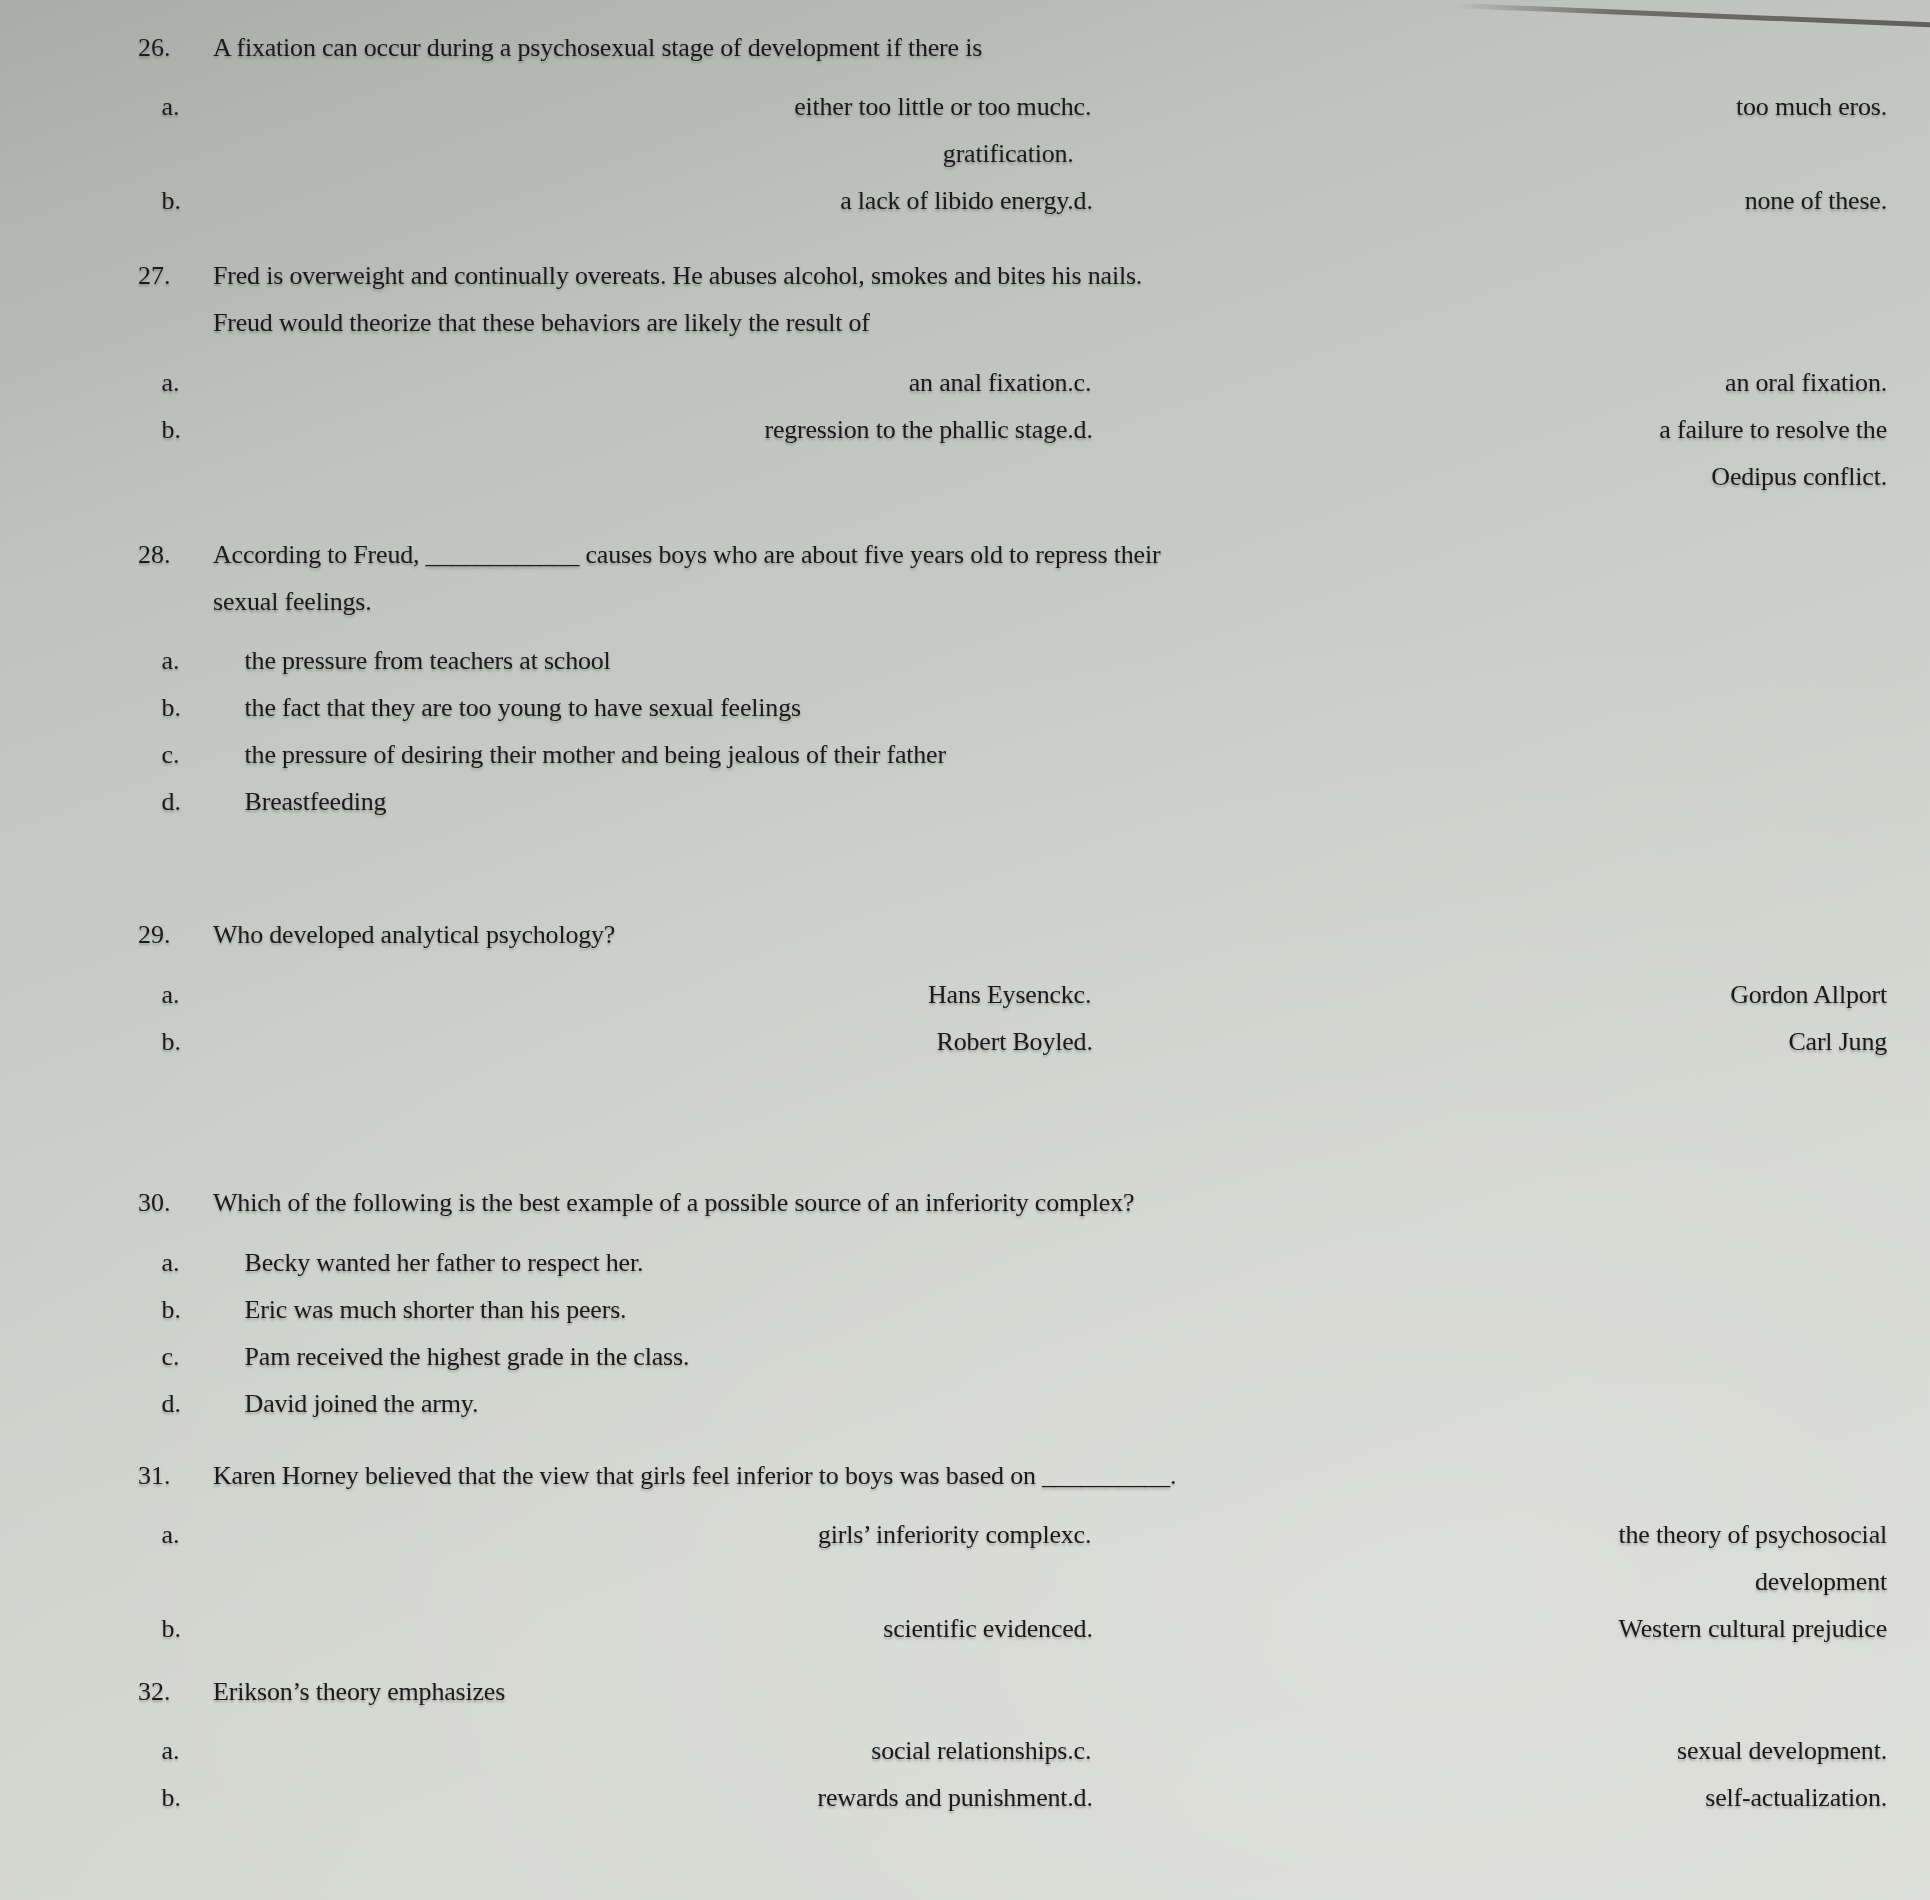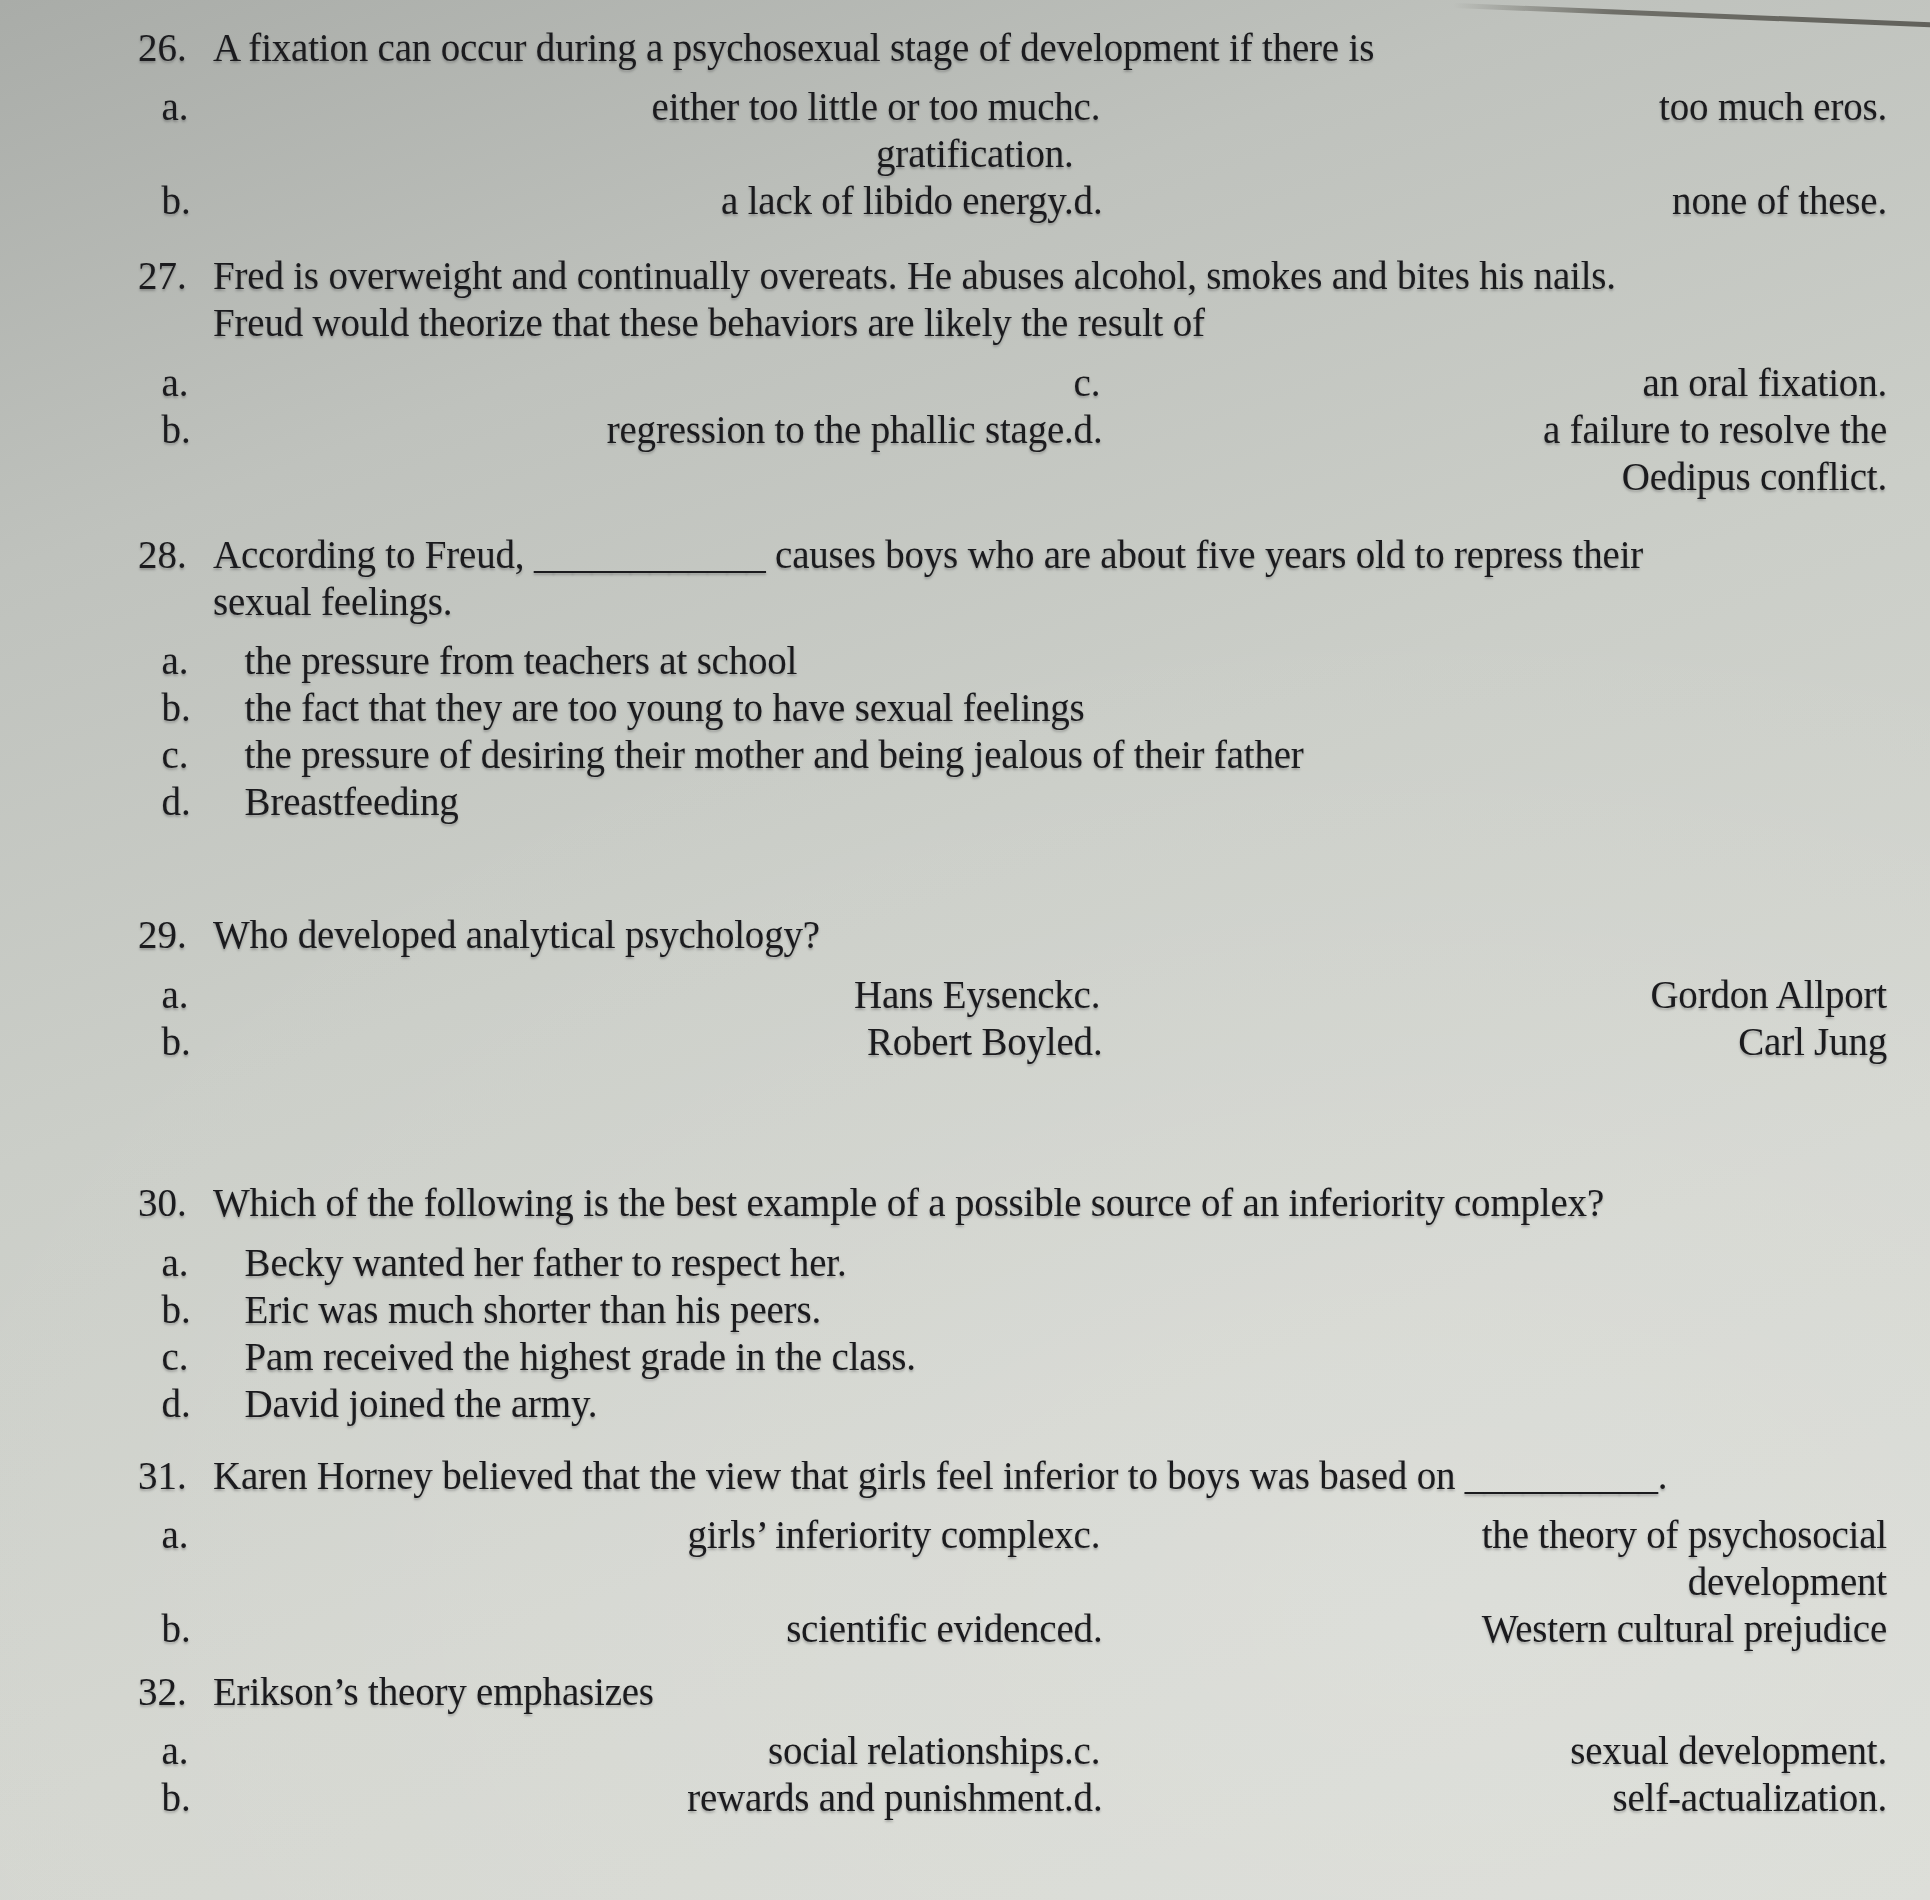--- a/index.html
+++ b/index.html
@@ -4,21 +4,21 @@
 <style>
   html,body { margin:0; padding:0; }
   .page {
     position: relative;
     width: 1931px;
     height: 1900px;
     box-sizing: border-box;
     overflow: hidden;
     padding: 23.6px 44px 0 138px;
     font-family: "Liberation Serif", "DejaVu Serif", serif;
-    font-size: 39px;
+    font-size: 26px;
     line-height: 47px;
     color: #1b1b1e;
     background:
       radial-gradient(140% 90% at 75% 85%, rgba(255,255,255,0.16), rgba(255,255,255,0) 60%),
       linear-gradient(160deg, #a9aca8 0%, #bfc2bd 22%, #cbcec8 45%, #d4d6d0 70%, #d9dbd5 100%);
   }
   .page * { text-shadow: 0 1.6px 2.4px rgba(25,25,30,0.28); }
   .paper-edge {
     position: absolute;
     left: 1453px; top: 3.1px;
@@ -83,20 +83,21 @@
 
   <div class="q q27">
     <div class="qhead">
       <span class="qnum">27.</span>
       <span class="stem">Fred is overweight and continually overeats. He abuses alcohol, smokes and bites his nails.
 Freud would theorize that these behaviors are likely the result of</span>
     </div>
     <div class="opts">
       <div class="orow">
         <span class="lab1">a.</span>
+        <span class="txt1">an anal fixation.</span>
         <span class="lab2">c.</span>
         <span class="txt2">an oral fixation.</span>
       </div>
       <div class="orow">
         <span class="lab1">b.</span>
         <span class="txt1">regression to the phallic stage.</span>
         <span class="lab2">d.</span>
         <span class="txt2">a failure to resolve the
 Oedipus conflict.</span>
       </div>

